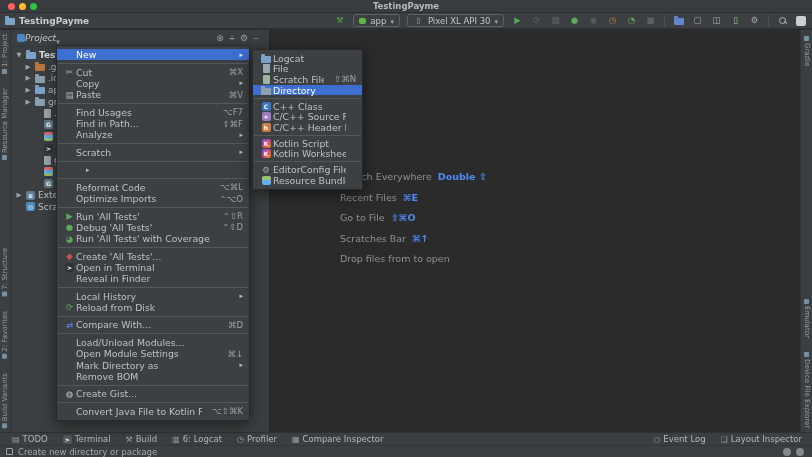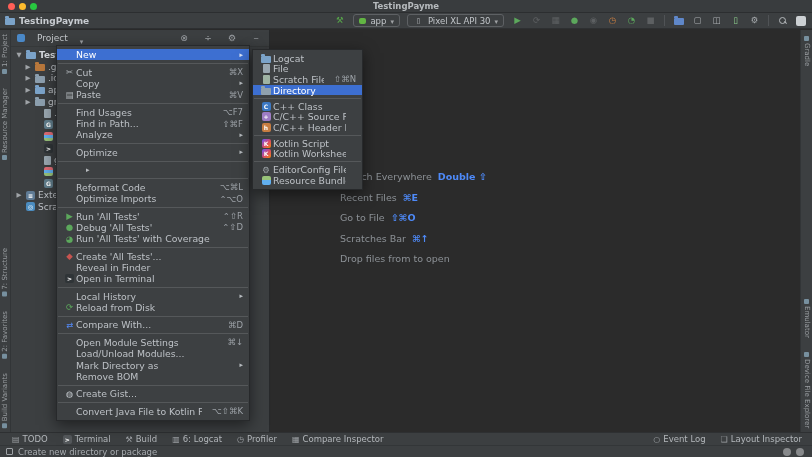--- a/index.html
+++ b/index.html
@@ -29,21 +29,21 @@
   .main{position:absolute;left:0;top:30px;width:812px;height:402px;display:flex;}
   .stripe{background:#3c3f41;position:relative;}
   .stripe.left{width:11px;border-right:1px solid #323537;}
   .stripe.right{width:12px;border-left:1px solid #323537;}
   .vgroup{position:absolute;left:0;width:100%;display:flex;flex-direction:column;align-items:center;gap:14px;}
   .vitem{writing-mode:vertical-rl;font-size:7px;color:#9b9fa3;white-space:nowrap;display:flex;align-items:center;gap:2px;cursor:default;}
   .stripe.left .vitem{transform:rotate(180deg);}
   .vdot{width:5px;height:5px;background:#77909f;border-radius:1px;display:inline-block;}
 
   .ppanel{width:259px;background:#3c3f41;border-right:1px solid #282a2c;display:flex;flex-direction:column;}
-  .phead{height:17px;display:flex;align-items:center;padding:0 7px 0 6px;gap:12px;border-bottom:1px solid #353839;}
+  .phead{height:17px;display:flex;align-items:center;padding:0 7px 0 6px;gap:0;border-bottom:1px solid #353839;font-style:italic;}
   .phead .ptitle{font-size:9px;color:#c3c7cb;}
   .phead .sp{flex:1;}
   .gi{font-size:9px;color:#9fa3a7;width:12px;text-align:center;cursor:default;}
   .gi-locate::after{content:'⊗';}
   .gi-collapse::after{content:'÷';}
   .gi-gear::after{content:'⚙';}
   .gi-min::after{content:'─';font-size:7px;}
   .tree{padding-top:2px;}
   .tree-row{height:11.7px;display:flex;align-items:center;gap:3px;font-size:9px;color:#bdc1c6;white-space:nowrap;}
   .tarr{width:8px;font-size:6.5px;color:#9fa3a7;text-align:center;flex:none;}
@@ -351,21 +351,21 @@
         <span class="mright">⇧⌘F</span>
       </div>
       <div class="menu-row">
         <span class="icbox"></span>
         <span class="mlabel">Analyze</span>
         <span class="mright arr">▸</span>
       </div>
       <div class="menu-sep"></div>
       <div class="menu-row">
         <span class="icbox"></span>
-        <span class="mlabel">Optimize</span>
+        <span class="mlabel">Scratch</span>
         <span class="mright arr">▸</span>
       </div>
       <div class="menu-sep"></div>
       <div class="menu-row">
         <span class="icbox"></span>
         <span class="mright arr">▸</span>
       </div>
       <div class="menu-sep"></div>
       <div class="menu-row">
         <span class="icbox"></span>
@@ -401,29 +401,29 @@
       </div>
       <div class="menu-sep"></div>
       <div class="menu-row">
         <span class="icbox">
           <span class="ic gl" style="color: rgb(199, 84, 80);">◆</span>
         </span>
         <span class="mlabel">Create 'All Tests'...</span>
         <span class="mright"></span>
       </div>
       <div class="menu-row">
+        <span class="icbox">
+          <span class="ic sq" style="background: rgb(47, 52, 55);">&gt;</span>
+        </span>
+        <span class="mlabel">Open in Terminal</span>
+        <span class="mright"></span>
+      </div>
+      <div class="menu-row">
         <span class="icbox"></span>
         <span class="mlabel">Reveal in Finder</span>
-        <span class="mright"></span>
-      </div>
-      <div class="menu-row">
-        <span class="icbox">
-          <span class="ic sq" style="background: rgb(47, 52, 55);">&gt;</span>
-        </span>
-        <span class="mlabel">Open in Terminal</span>
         <span class="mright"></span>
       </div>
       <div class="menu-sep"></div>
       <div class="menu-row">
         <span class="icbox"></span>
         <span class="mlabel">Local History</span>
         <span class="mright arr">▸</span>
       </div>
       <div class="menu-row">
         <span class="icbox">
@@ -436,27 +436,27 @@
       <div class="menu-row">
         <span class="icbox">
           <span class="ic gl" style="color: rgb(84, 138, 247);">⇄</span>
         </span>
         <span class="mlabel">Compare With...</span>
         <span class="mright">⌘D</span>
       </div>
       <div class="menu-sep"></div>
       <div class="menu-row">
         <span class="icbox"></span>
+        <span class="mlabel">Load/Unload Modules...</span>
+        <span class="mright"></span>
+      </div>
+      <div class="menu-row">
+        <span class="icbox"></span>
         <span class="mlabel">Open Module Settings</span>
         <span class="mright">⌘↓</span>
-      </div>
-      <div class="menu-row">
-        <span class="icbox"></span>
-        <span class="mlabel">Load/Unload Modules...</span>
-        <span class="mright"></span>
       </div>
       <div class="menu-row">
         <span class="icbox"></span>
         <span class="mlabel">Mark Directory as</span>
         <span class="mright arr">▸</span>
       </div>
       <div class="menu-row">
         <span class="icbox"></span>
         <span class="mlabel">Remove BOM</span>
         <span class="mright"></span>

